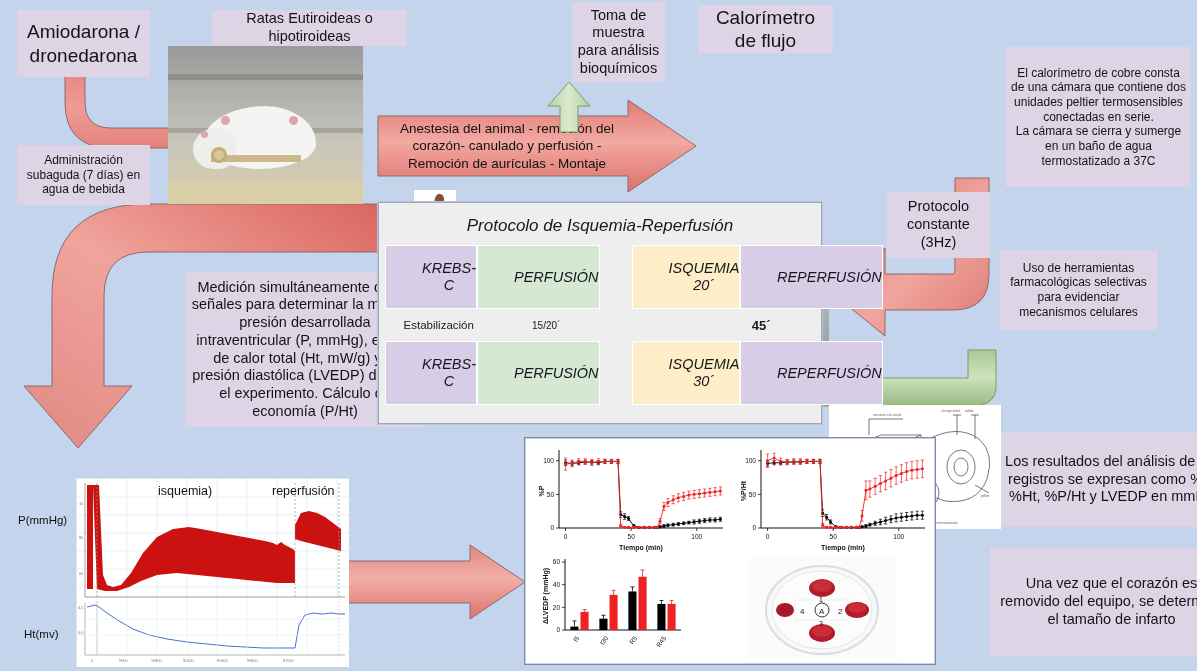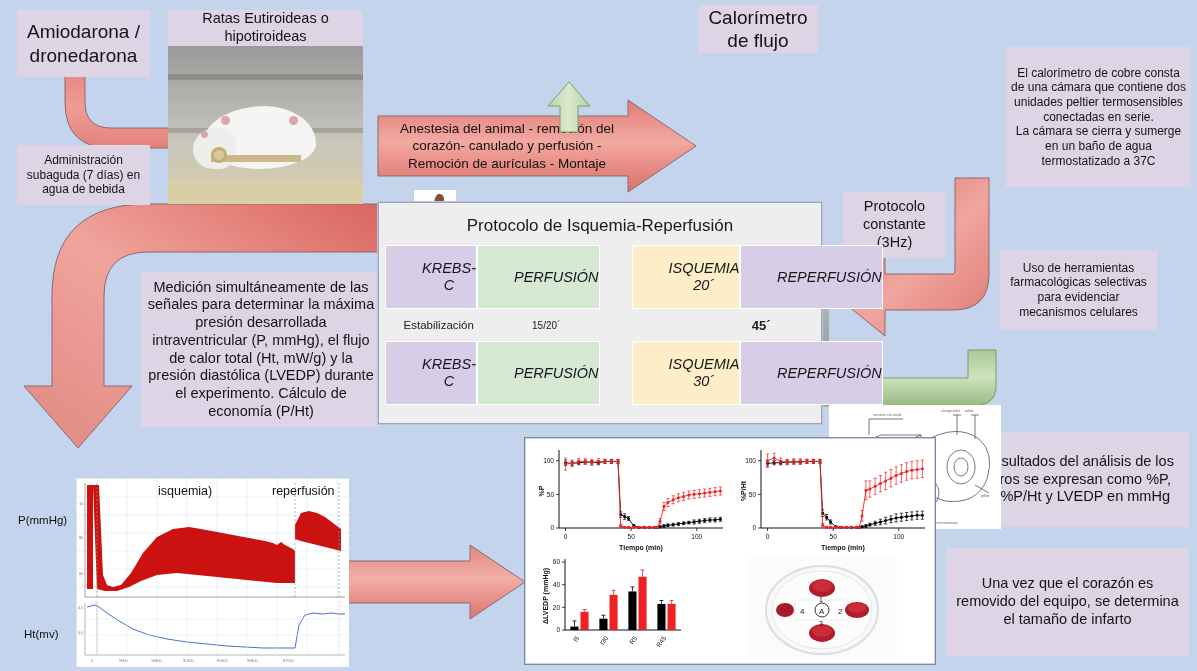--- a/index.html
+++ b/index.html
@@ -16,37 +16,38 @@
   
   .lav{
     background:#ddd5e6;
     color:#141414;
     text-align:center;
     display:flex;align-items:center;justify-content:center;
     line-height:1.22;
     padding:3px 5px;
   }
   .lav.big{font-size:19px;}
-  .lav.mid{font-size:14.5px;}
+  .lav.mid{font-size:14.5px;margin-left:44px;}
   .lav.sm{font-size:12px;}
 
   
   .photo{background:#ffffff;overflow:hidden;position:relative;}
   .photo .inner{position:absolute;inset:0;}
 
   
   .proto{
     background:#eeeeee;
     border:1px solid #9aa7bb;
     box-shadow:0 0 0 1px #b9c4d6;
     padding:6px;
   }
   .proto-title{
     text-align:center;font-size:17px;color:#1a1a1a;
     padding:7px 0 9px;
+    font-style:italic;
   }
   .proto-row{display:flex;}
   .proto-cell{
     flex:1;display:flex;align-items:center;justify-content:center;
     font-style:italic;font-size:14.5px;color:#17171c;
     text-align:center;height:62px;line-height:1.15;
     border:1px solid #ffffff;
     padding-left:36px;
   }
   .c-krebs{background:#d7cde6;}
@@ -162,22 +163,23 @@
     <path d="M0,16 L122,16 L122,0 L177,37 L122,74 L122,58 L0,58 Z" fill="url(#gRed5)" stroke="#8c6a6e" stroke-width="1"></path>
   </svg>
   <div class="abs" style="left:358px;top:561px;width:120px;height:42px;display:flex;align-items:center;justify-content:center;font-size:22px;color:#111;"></div>
 
   <div class="abs lav big" style="left:17px;top:10px;width:133px;height:67px;">Amiodarona / dronedarona</div>
 
   <div class="abs lav sm" style="left:17px;top:145px;width:133px;height:60px;">Administración subaguda (7 días) en agua de bebida</div>
 
   <div class="abs lav mid" style="left:168px;top:10px;width:195px;height:36px;">Ratas Eutiroideas o hipotiroideas</div>
 
-
-  <div class="abs lav big" style="left:698px;top:5px;width:120px;height:48px;">Calorímetro de flujo</div>
+  <div class="abs lav mid" style="left:528px;top:2px;width:93px;height:80px;">Toma de muestra para análisis bioquímicos</div>
+
+  <div class="abs lav big" style="left:698px;top:5px;width:135px;height:48px;">Calorímetro de flujo</div>
 
   <div class="abs lav sm" style="left:1006px;top:47px;width:185px;height:140px;white-space:pre-line;">El calorímetro de cobre consta de una cámara que contiene dos unidades peltier termosensibles conectadas en serie.
 La cámara se cierra y sumerge en un baño de agua termostatizado a 37C</div>
 
   <div class="abs lav mid" style="left:843px;top:192px;width:103px;height:66px;">Protocolo constante (3Hz)</div>
 
   <div class="abs lav sm" style="left:1000px;top:250px;width:157px;height:80px;">Uso de herramientas farmacológicas selectivas para evidenciar mecanismos celulares</div>
 
   <div class="abs lav mid" style="left:141px;top:272px;width:240px;height:155px;">Medición simultáneamente de las señales para determinar la máxima presión desarrollada intraventricular (P, mmHg), el flujo de calor total (Ht, mW/g) y la presión diastólica (LVEDP) durante el experimento. Cálculo de economía (P/Ht)</div>
 

